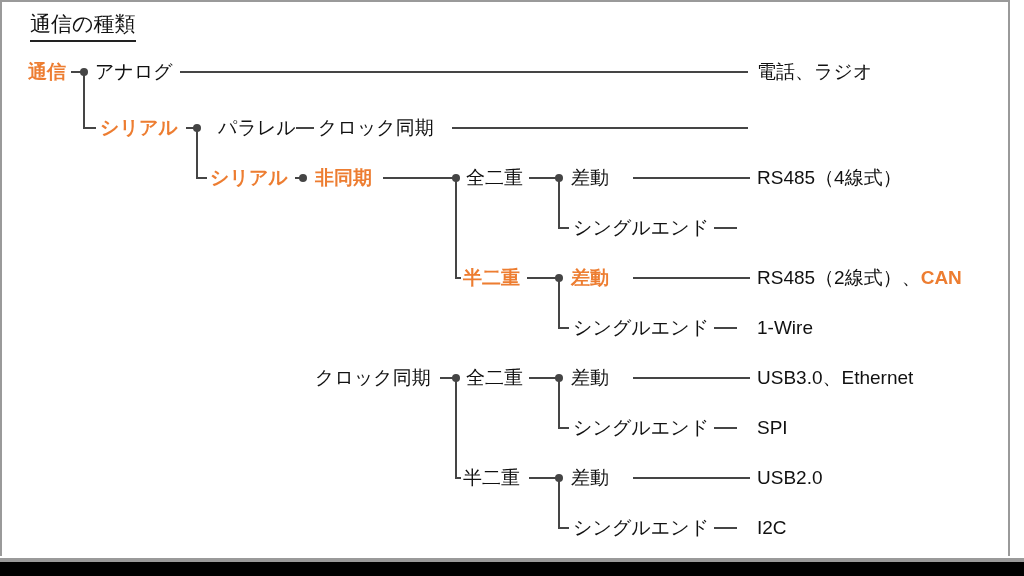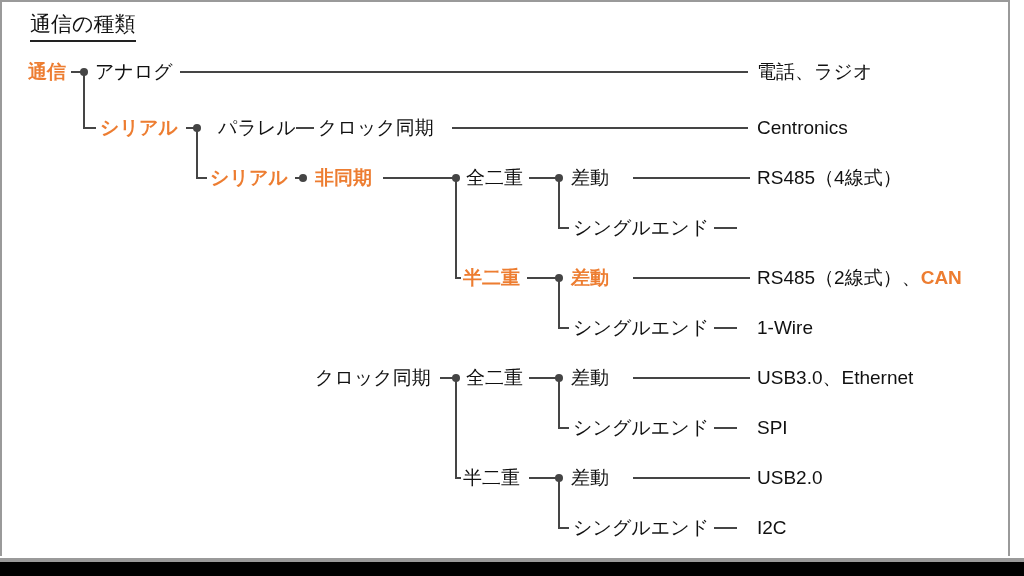--- a/index.html
+++ b/index.html
@@ -35,21 +35,20 @@
   <div class="vl" style="left:83px;top:72px;height:57px;"></div>
   <div class="hl" style="left:83px;top:127px;width:13px;"></div>
 
   <span class="n acc" style="left:100px;top:115px;">シリアル</span>
   <div class="hl" style="left:186px;top:127px;width:11px;"></div>
   <div class="dot" style="left:193px;top:124px;"></div>
   <span class="n" style="left:210px;top:115px;margin-left:8px;">パラレル</span>
   <div class="hl" style="left:296px;top:127px;width:18px;"></div>
   <span class="n" style="left:318px;top:115px;">クロック同期</span>
   <div class="hl" style="left:452px;top:127px;width:296px;"></div>
-  <span class="n" style="left:757px;top:115px;">Centronics</span>
   <div class="vl" style="left:196px;top:128px;height:51px;"></div>
   <div class="hl" style="left:196px;top:177px;width:11px;"></div>
 
   <span class="n acc" style="left:210px;top:165px;">シリアル</span>
   <div class="hl" style="left:295px;top:177px;width:8px;"></div>
   <div class="dot" style="left:299px;top:174px;"></div>
   <span class="n acc" style="left:315px;top:165px;">非同期</span>
   <div class="hl" style="left:383px;top:177px;width:73px;"></div>
   <div class="dot" style="left:452px;top:174px;"></div>
   <span class="n" style="left:466px;top:165px;">全二重</span>

